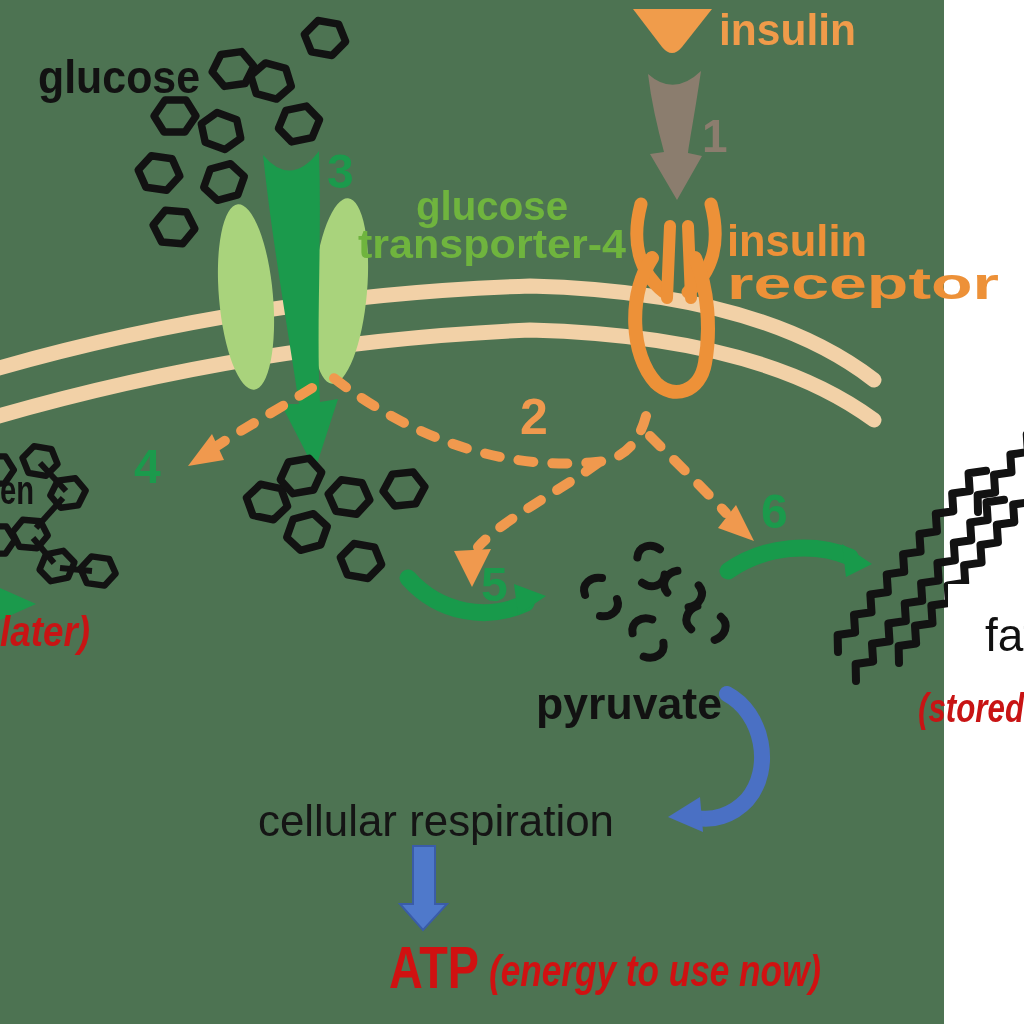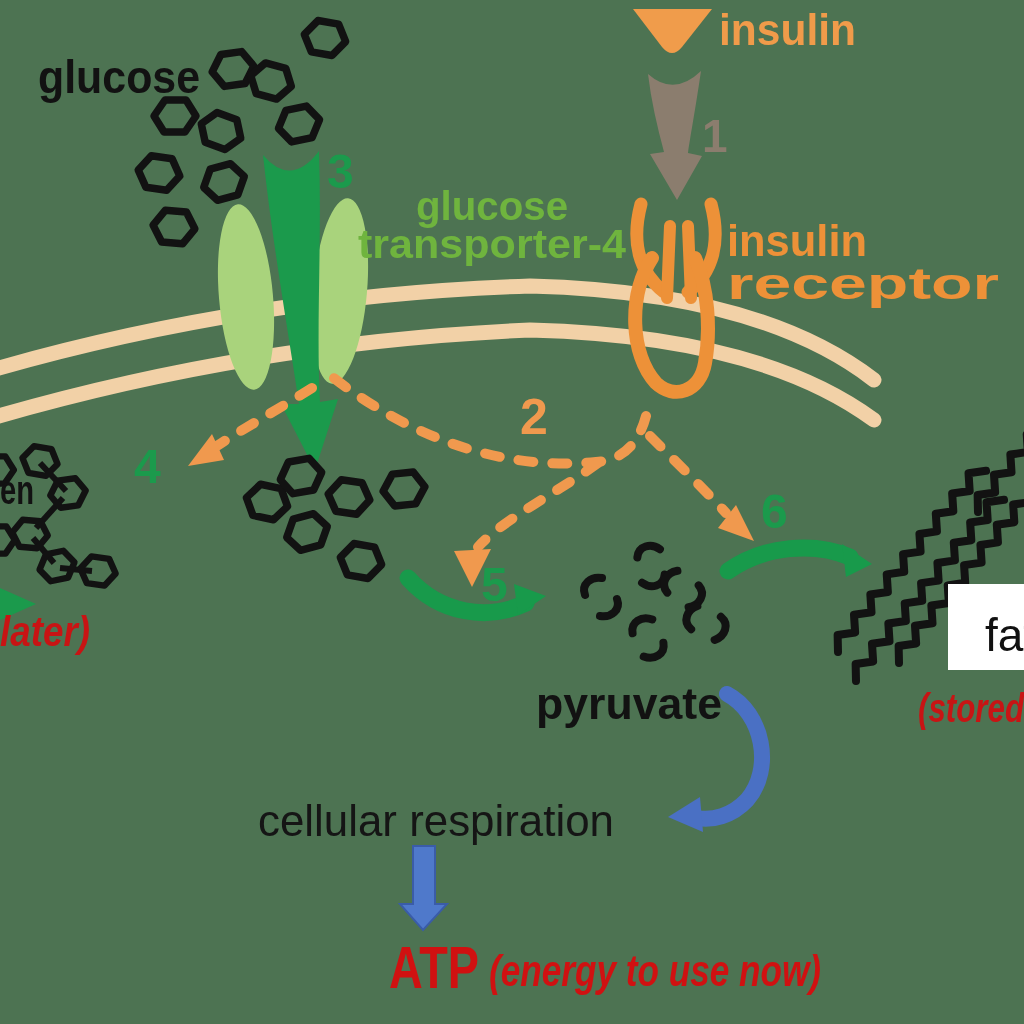--- a/index.html
+++ b/index.html
@@ -1,17 +1,17 @@
 <!DOCTYPE html>
 <html><head>
 <meta charset="utf-8">
 <style>
   html,body{margin:0;padding:0;}
   body{width:1024px;height:1024px;overflow:hidden;font-family:"Liberation Sans",sans-serif;}
-  #stage{position:relative;width:1024px;height:1024px;background:#4d7352;}
+  #stage{position:relative;width:944px;height:1024px;background:#4d7352;}
   svg{display:block;position:absolute;top:0;left:0;}
   text{font-family:"Liberation Sans",sans-serif;}
 </style>
 </head>
 <body>
 
 <div id="stage" style="background: rgb(77, 115, 82);">
 <svg width="1024" height="1024" viewBox="0 0 1024 1024">
   <defs>
     <path id="hexagon-path" d="M 21,0 L 10,16 L -11,16 L -21,0 L -10,-16 L 11,-16 Z"></path>

